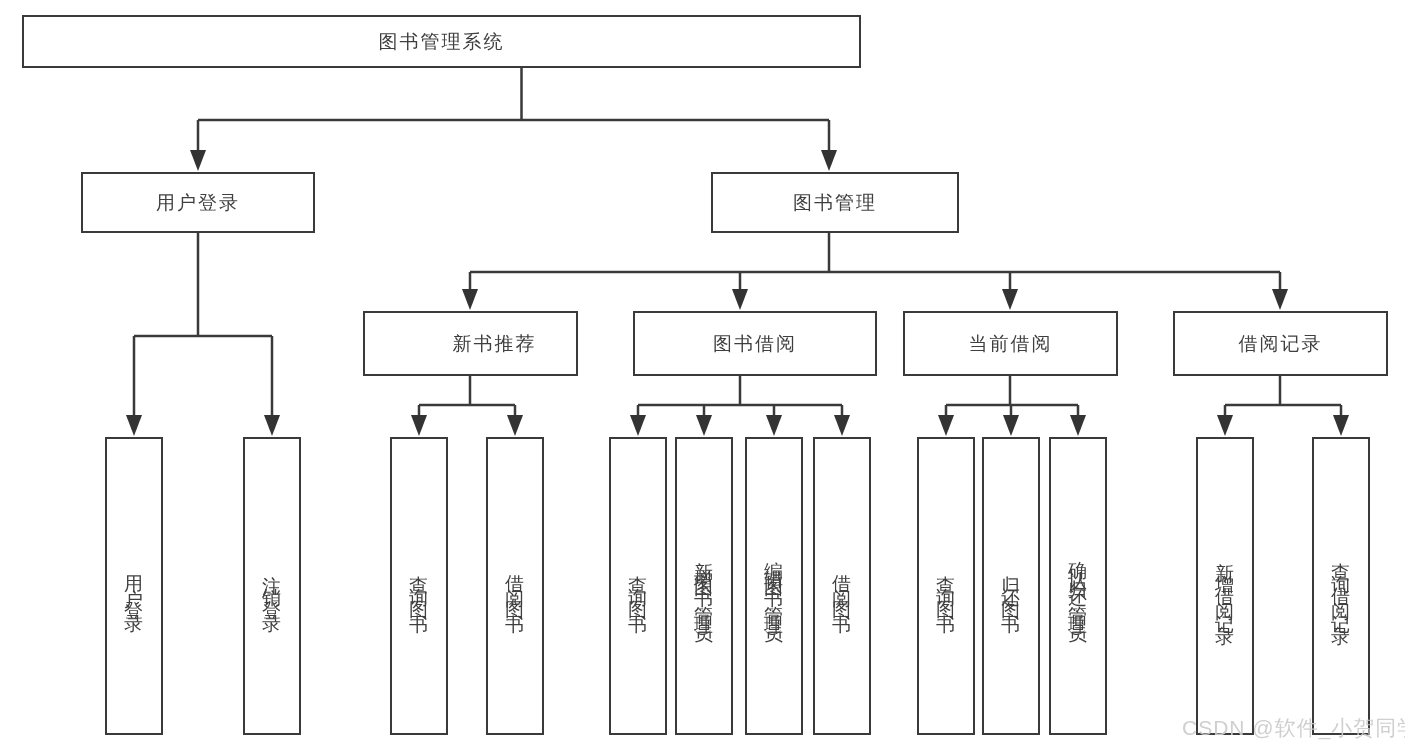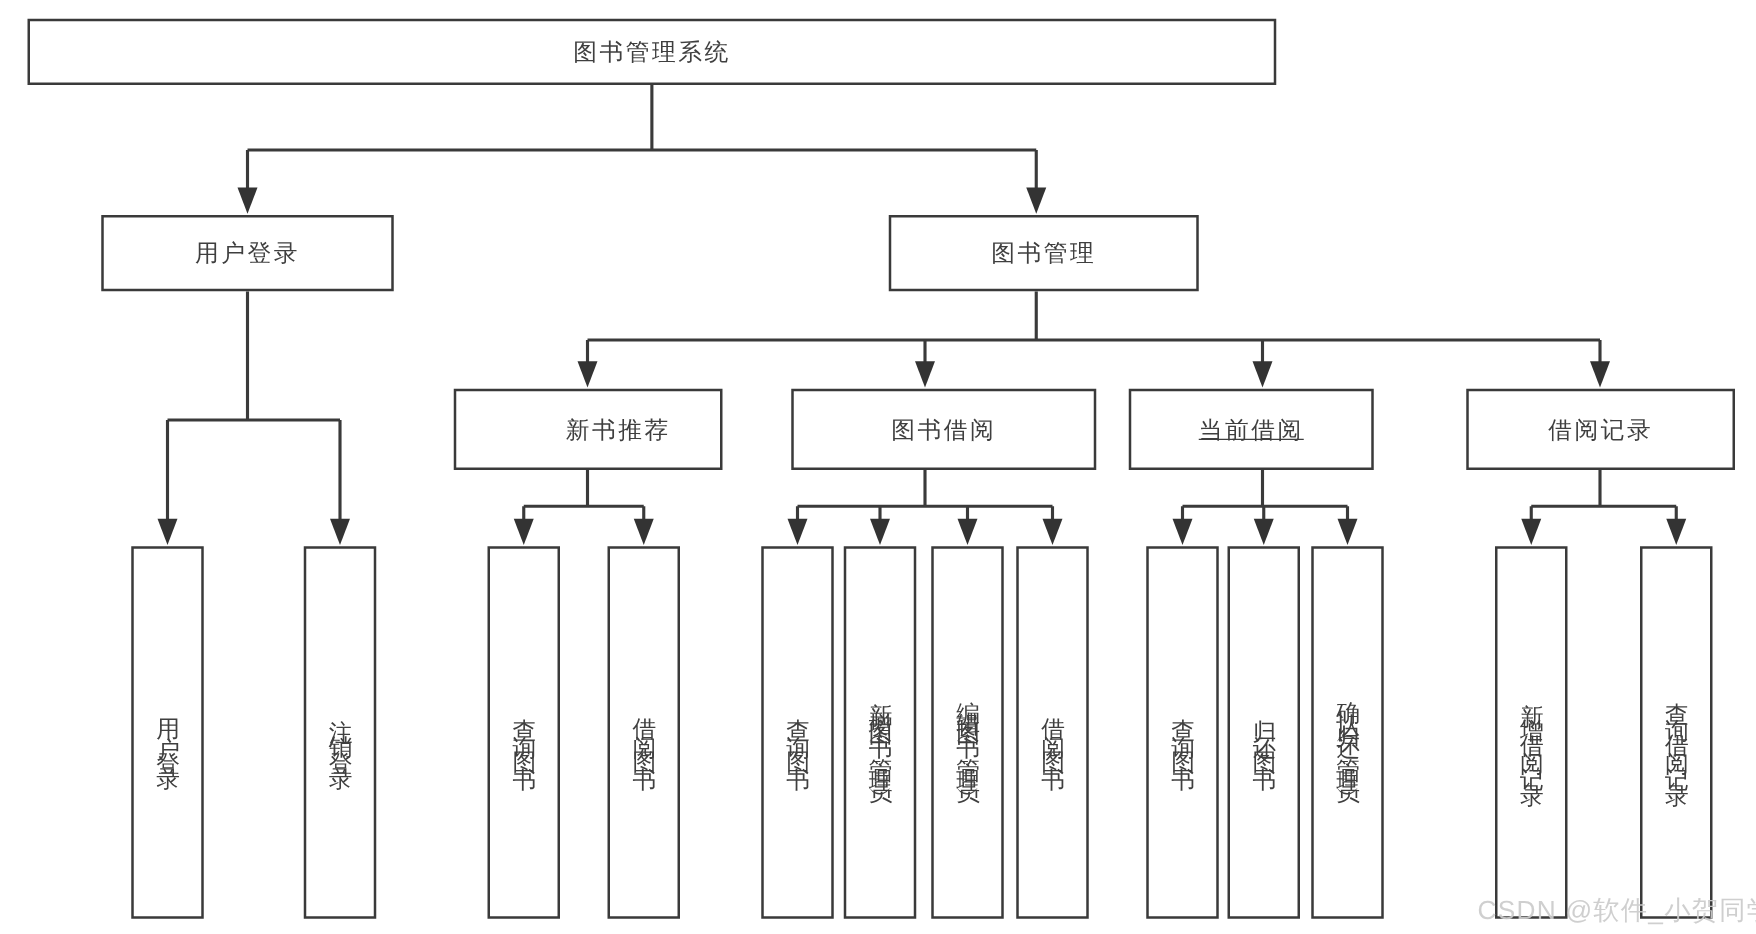--- a/index.html
+++ b/index.html
@@ -2,27 +2,27 @@
 <html><head>
 <meta charset="utf-8">
 <style>
   html,body{margin:0;padding:0;background:#ffffff;}
   body{font-family:"Liberation Sans",sans-serif;}
   #canvas{position:relative;width:1405px;height:747px;background:#fff;overflow:hidden;}
   svg.connectors{position:absolute;left:0;top:0;width:1405px;height:747px;z-index:1;}
   .node{position:absolute;background:#fff;border:2.5px solid #3a3a3a;box-sizing:border-box;
         display:flex;align-items:center;justify-content:center;color:#3f3f3f;z-index:2;}
   .node .lbl{font-size:19px;letter-spacing:2px;white-space:nowrap;}
-  .root{left:22px;top:15px;width:999px;height:53px;}
+  .root{left:22px;top:15px;width:839px;height:53px;}
   .lv2-a{left:81px;top:172px;width:234px;height:61px;}
   .lv2-b{left:711px;top:172px;width:248px;height:61px;}
   .lv3{top:311px;height:65px;}
   .lv3-a{left:363px;width:215px;padding-left:48px;}
   .lv3-b{left:633px;width:244px;}
-  .lv3-c{left:903px;width:196px;text-decoration:underline;}
+  .lv3-c{left:903px;width:215px;}
   .lv3-d{left:1173px;width:215px;}
   .leaf{top:437px;width:58px;height:298px;}
   .leaf .vlbl{writing-mode:vertical-rl;font-size:19px;letter-spacing:13px;line-height:1;color:#3f3f3f;}
   .leaf .vlbl.tight{letter-spacing:9px;}
   .x1{left:105px;} .x2{left:243px;} .x3{left:390px;} .x4{left:486px;}
   .x5{left:609px;} .x6{left:675px;} .x7{left:745px;} .x8{left:813px;}
   .x9{left:917px;} .x10{left:982px;} .x11{left:1049px;} .x12{left:1196px;} .x13{left:1312px;}
   .watermark{position:absolute;left:1182px;top:714px;z-index:5;font-size:21px;
              color:rgba(203,203,203,0.92);letter-spacing:1px;white-space:nowrap;}
 </style>

